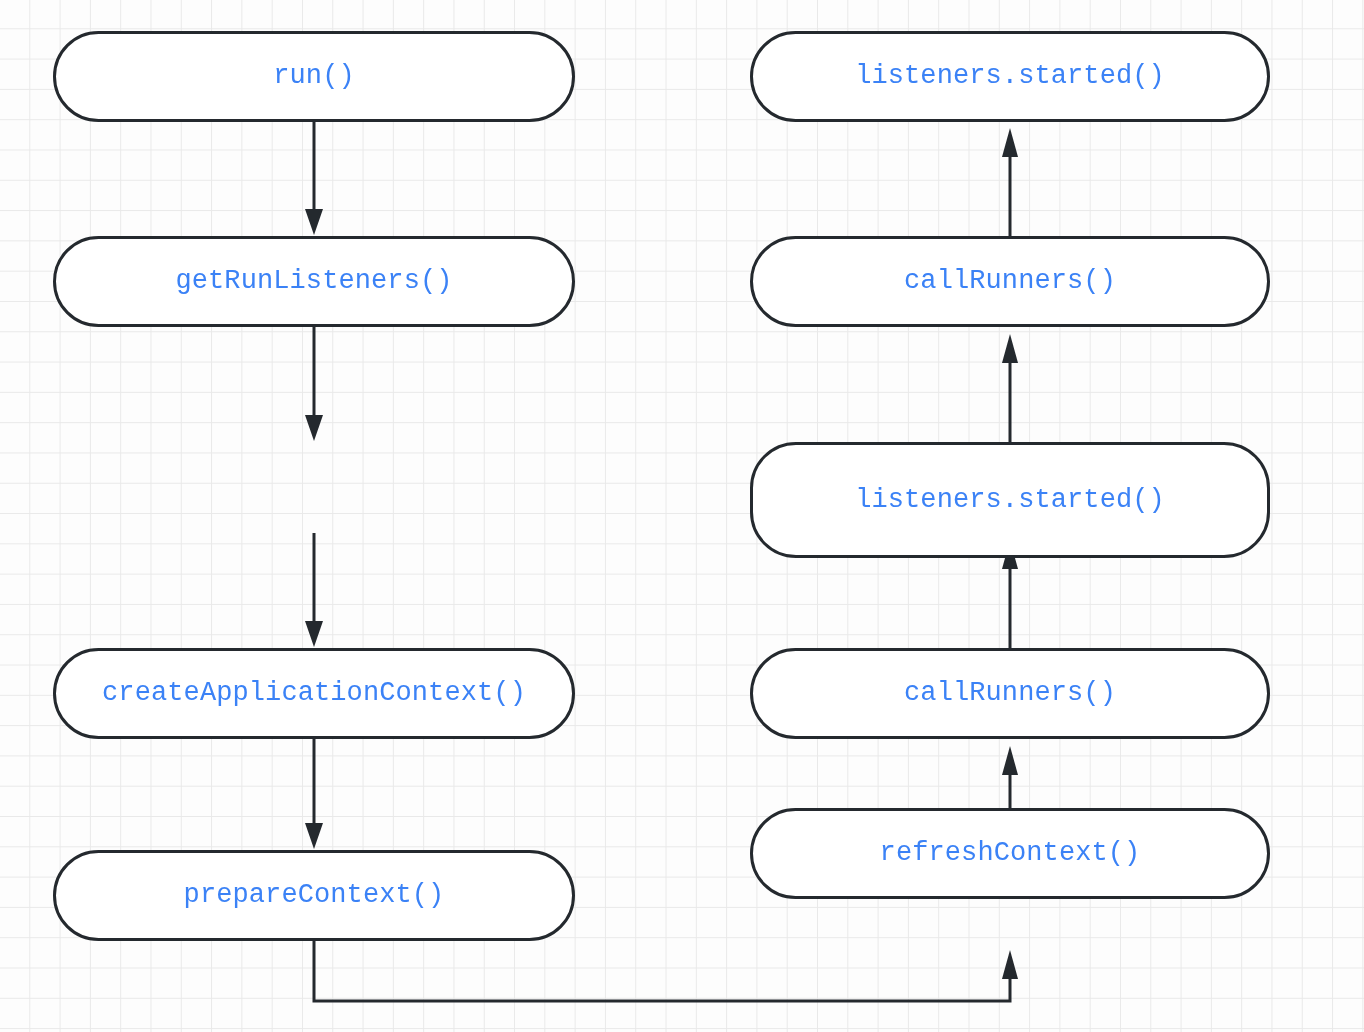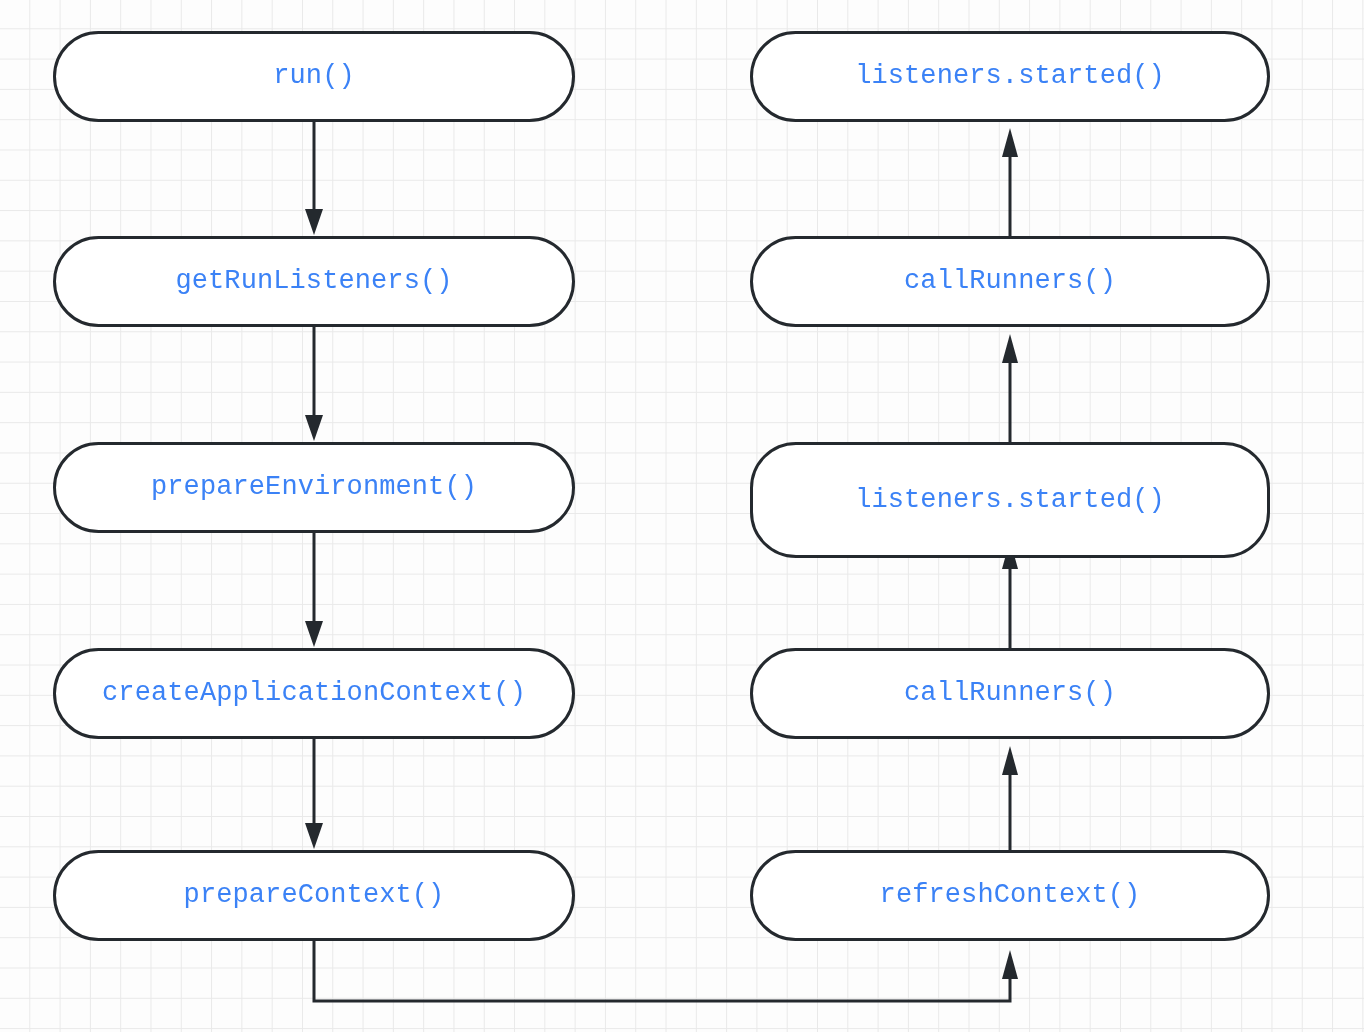--- a/index.html
+++ b/index.html
@@ -100,23 +100,20 @@
   </svg>
 
   <div class="node" style="left:53px; top:31px; width:522px; height:91px;">
     <span class="node-label">run()</span>
   </div>
 
   <div class="node" style="left:53px; top:236px; width:522px; height:91px;">
     <span class="node-label">getRunListeners()</span>
   </div>
 
-  <div class="node" style="left:53px; top:442px; width:522px; height:91px;">
-    <span class="node-label">prepareEnvironment()</span>
-  </div>
 
   <div class="node" style="left:53px; top:850px; width:522px; height:91px;">
     <span class="node-label">prepareContext()</span>
   </div>
 
   <div class="node" style="left:53px; top:648px; width:522px; height:91px;">
     <span class="node-label">createApplicationContext()</span>
   </div>
 
   <div class="node" style="left:750px; top:31px; width:520px; height:91px;">
@@ -128,17 +125,17 @@
   </div>
 
   <div class="node" style="left:750px; top:442px; width:520px; height:116px;">
     <span class="node-label">listeners.started()</span>
   </div>
 
   <div class="node" style="left:750px; top:648px; width:520px; height:91px;">
     <span class="node-label">callRunners()</span>
   </div>
 
-  <div class="node" style="left:750px; top:850px; width:520px; height:91px;">
+  <div class="node" style="left:750px; top:808px; width:520px; height:91px;">
     <span class="node-label">refreshContext()</span>
   </div>
 
 </div>
 
 </body></html>

